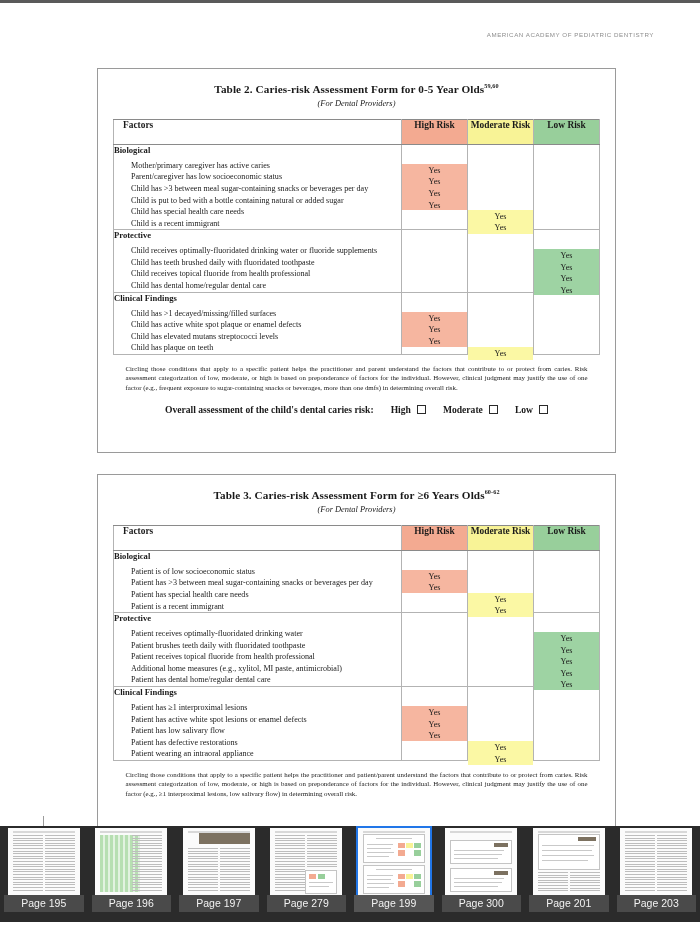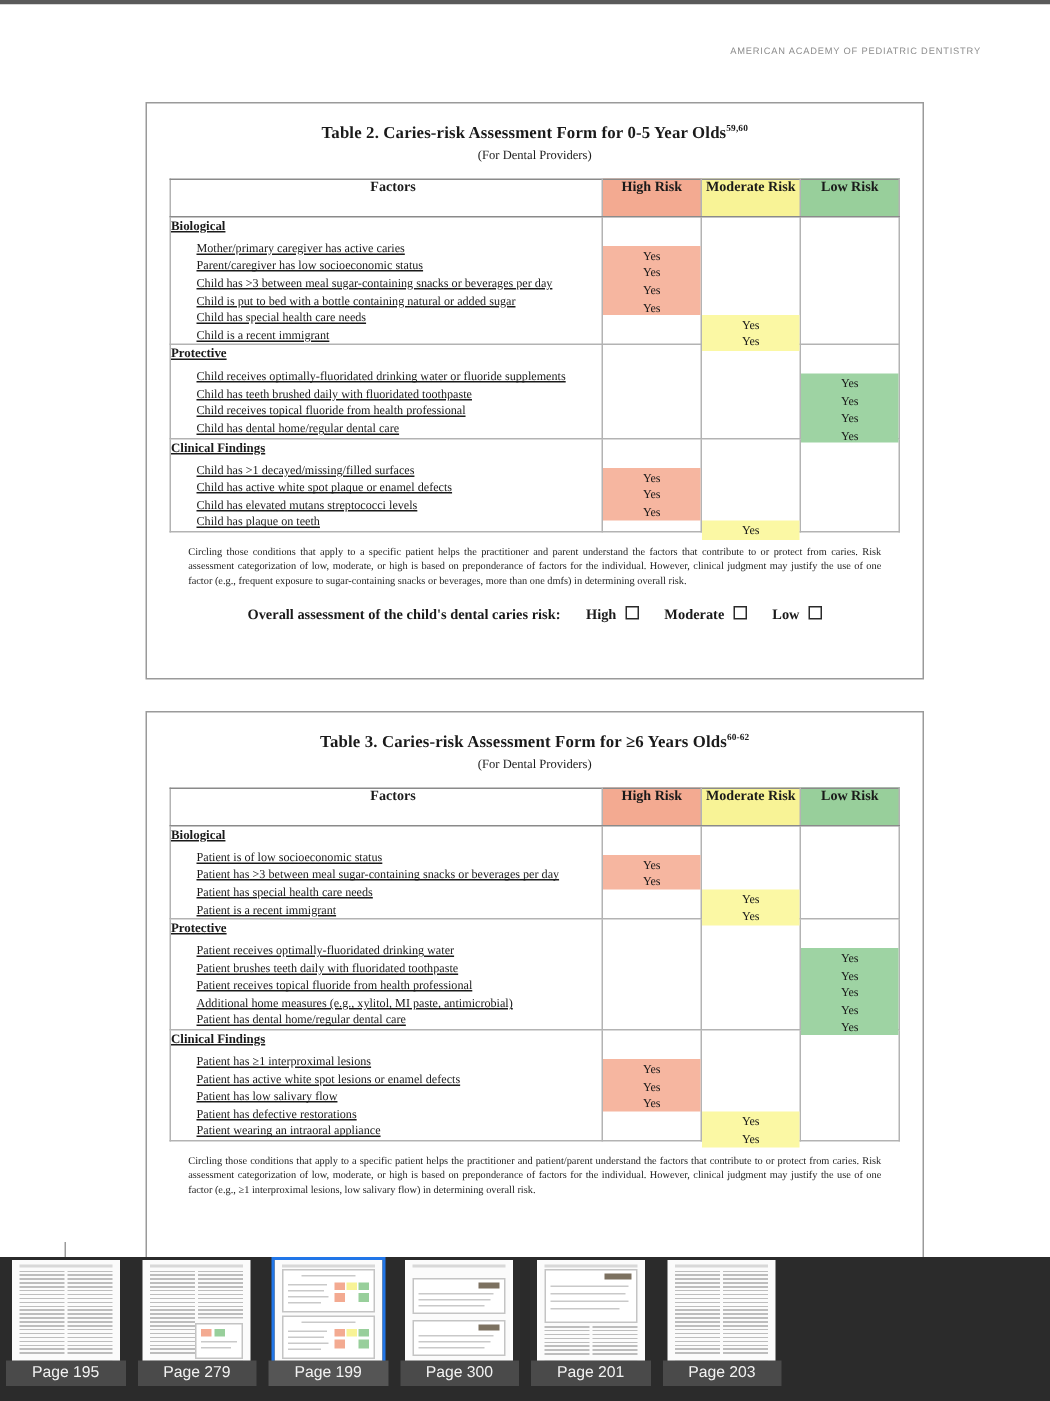--- a/index.html
+++ b/index.html
@@ -61,20 +61,21 @@
   }
   .tbl-title sup {
     font-size: 6.2px;
     vertical-align: super;
     font-weight: bold;
   }
   .tbl-sub {
     text-align: center;
     font-size: 8.4px;
     margin-top: 4px;
+    font-style: italic;
   }
 
   
   .risk-table {
     width: 486px;
     margin: 11px auto 0 auto;
     border-collapse: collapse;
     table-layout: fixed;
   }
   .risk-table col.c-fact { width: 288px; }
@@ -86,29 +87,29 @@
     vertical-align: top;
   }
   .risk-table thead th {
     height: 24px;
     font-size: 9.4px;
     font-weight: bold;
     border-top: 1.3px solid #8a8a8a;
     border-bottom: 1.3px solid #8a8a8a;
   }
   .risk-table thead th.hd-factors {
-    text-align: center;
+    text-align: left;
     padding-left: 9px;
     background: #ffffff;
   }
   .risk-table thead th.hd-high { background: #f3aa91; }
   .risk-table thead th.hd-mod  { background: #f8f396; }
   .risk-table thead th.hd-low  { background: #98cf9b; }
 
-  .sect-block td { border-top: 1.2px solid #8a8a8a; text-decoration: underline; }
+  .sect-block td { border-top: 1.2px solid #8a8a8a; }
   .sect-block.first td { border-top: none; }
 
   .fact-cell { padding: 5px 0 5px 9px; }
   .sect-name {
     font-weight: bold;
     font-size: 8.6px;
     margin-bottom: 5px;
   }
   .fact-line {
     font-size: 8.1px;
@@ -151,21 +152,21 @@
   .cbox {
     display: inline-block;
     width: 7px; height: 7px;
     border: 1.1px solid #2a2a2a;
     vertical-align: -0.5px;
   }
 
   
   .filmstrip {
     position: absolute;
-    left: 0; bottom: 0;
+    left: 0; bottom: 12px;
     width: 700px;
     height: 96px;
     background: #2b2b2b;
     display: flex;
     align-items: flex-end;
   }
   .thumb-slot {
     width: 87.5px;
     height: 96px;
     position: relative;
@@ -491,21 +492,40 @@
     <div class="strip-tick" style="left:43px;"></div>
     <div class="thumb-paper">
       <div class="tp-head"></div>
         <div class="tp-col l"></div>
         <div class="tp-col r"></div>
         <div class="tp-foot"></div>
     </div>
     <div class="thumb-label">Page 195</div>
   </div>
 
-
+  <div class="thumb-slot">
+    <div class="thumb-paper">
+      <div class="tp-head"></div>
+        <div class="tp-green"></div>
+        <div class="tp-col r"></div>
+        <div class="tp-foot"></div>
+    </div>
+    <div class="thumb-label">Page 196</div>
+  </div>
+
+  <div class="thumb-slot">
+    <div class="thumb-paper">
+      <div class="tp-head"></div>
+        <div class="tp-banner"></div>
+      <div class="tp-col l" style="top:20px;height:44px;"></div>
+      <div class="tp-col r" style="top:20px;height:44px;"></div>
+      <div class="tp-foot"></div>
+    </div>
+    <div class="thumb-label">Page 197</div>
+  </div>
 
   <div class="thumb-slot">
     <div class="thumb-paper">
       <div class="tp-head"></div>
       <div class="tp-col l" style="height:57px;"></div>
       <div class="tp-col r" style="top:7px;height:32px;"></div>
       <div class="tp-tbl" style="top:42px;right:5px;width:30px;height:22px;">
         <div class="tp-sw sw-r" style="top:3px;left:3px;"></div>
         <div class="tp-sw sw-g" style="top:3px;left:12px;"></div>
         <div class="tp-bar" style="top:11px;left:3px;width:24px;"></div>

